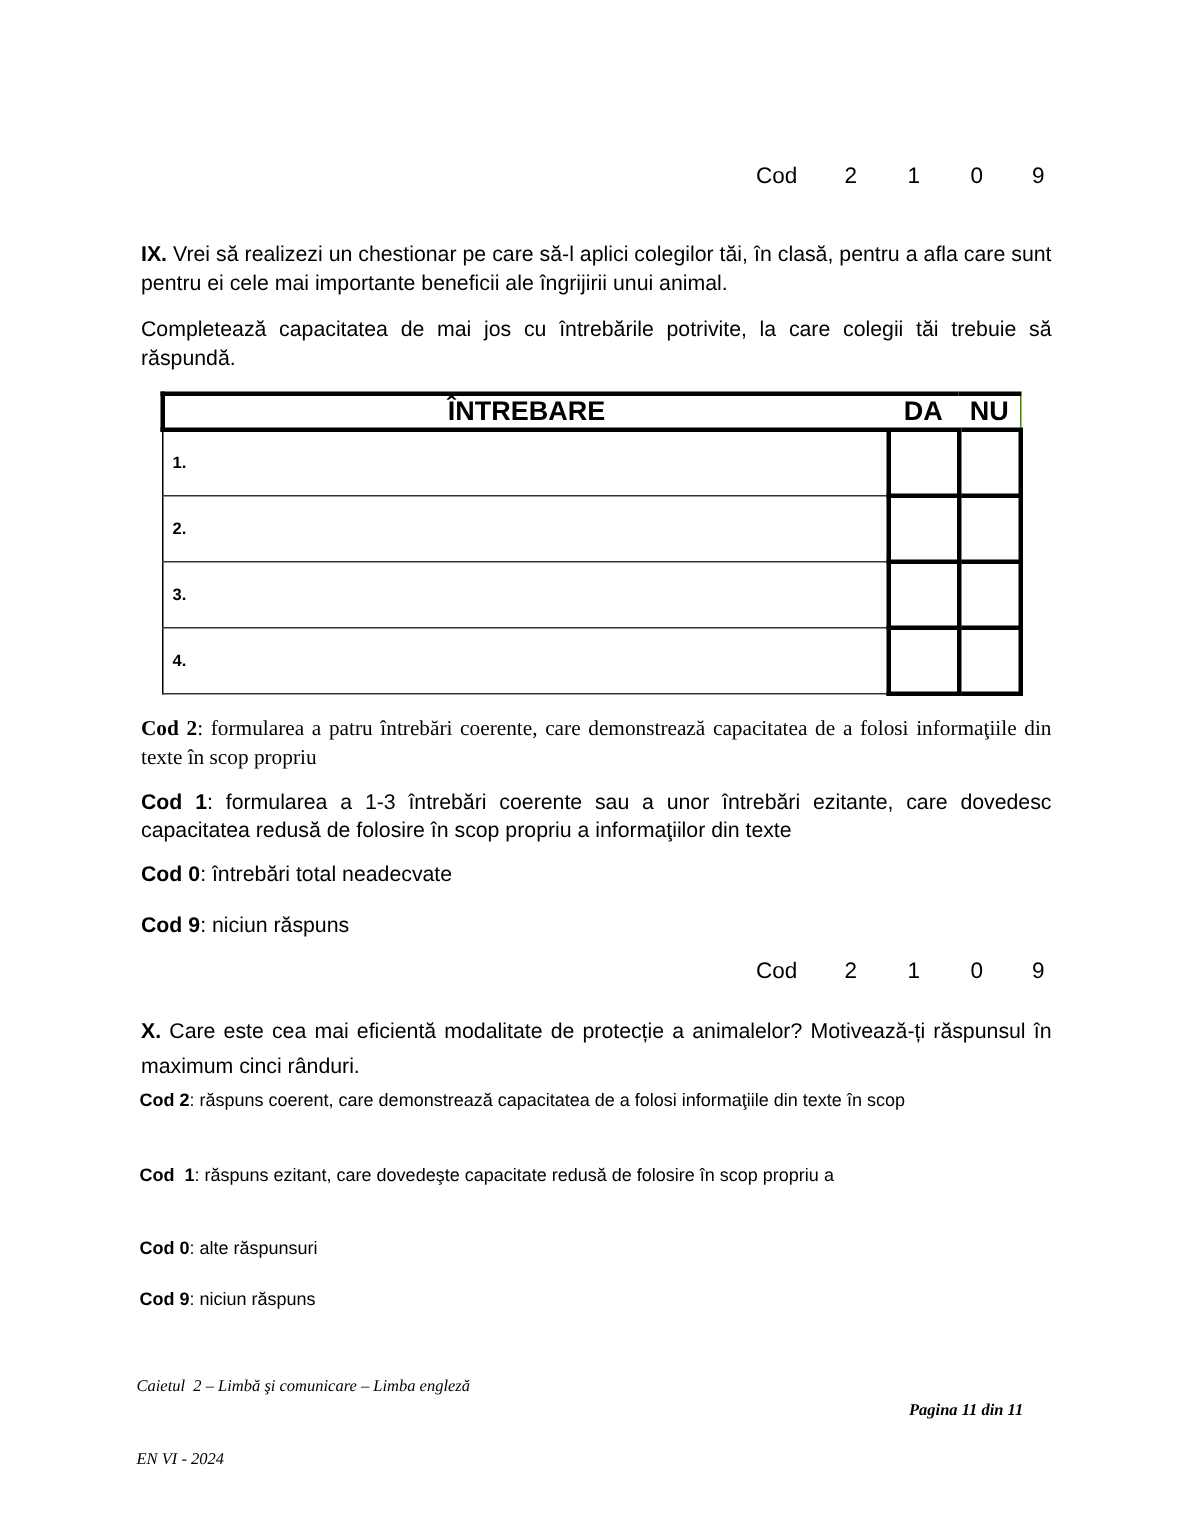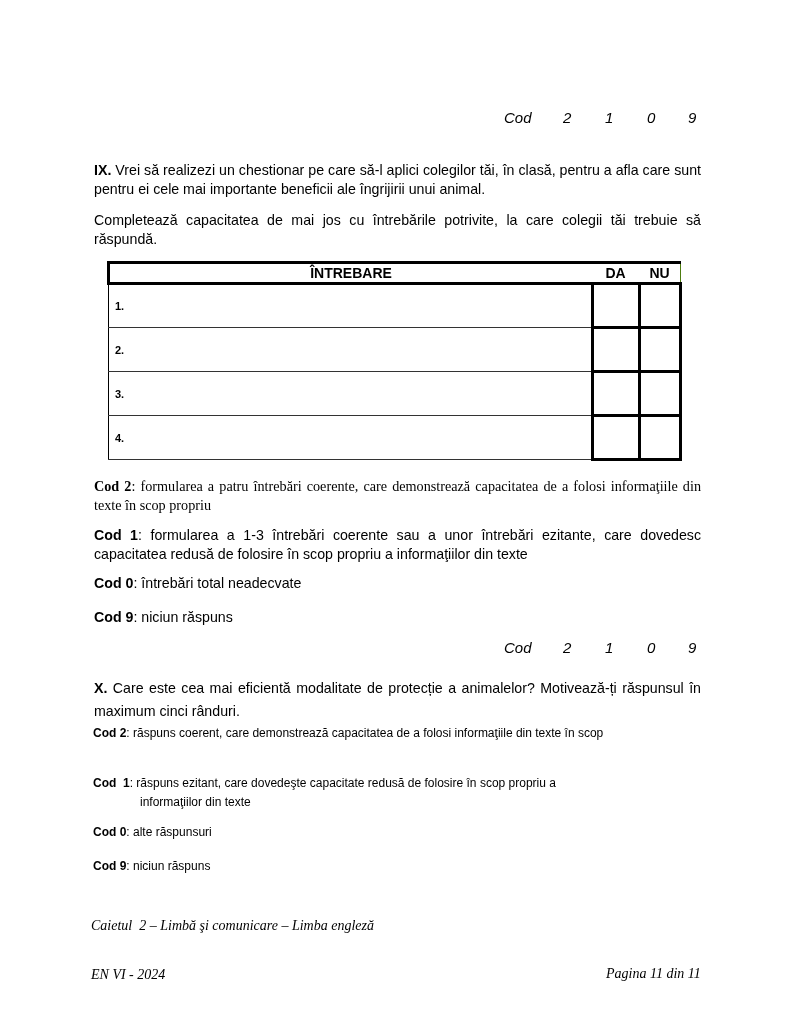--- a/index.html
+++ b/index.html
@@ -1,32 +1,32 @@
 <!DOCTYPE html>
 <html><head>
 <meta charset="utf-8">
 <style>
   html, body { margin: 0; padding: 0; background: #ffffff; }
   body { width: 792px; height: 1024px; position: relative; overflow: hidden;
          font-family: "Liberation Sans", sans-serif; color: #000; }
-  .codrow { position: absolute; left: 0; width: 792px; height: 20px; font-style: italic; font-size: 15px; text-align: right; }
+  .codrow { position: absolute; left: 0; width: 792px; height: 20px; font-size: 15px; text-align: right; }
   .codrow span { position: absolute; top: 0; }
   p.txt { position: absolute; left: 93px; width: 607px; margin: 1px; font-size: 14.2px; line-height: 19px; text-align: justify; }
   p.txt b { font-weight: bold; }
   .hang { position: absolute; left: 93px; width: 607px; font-size: 12px; line-height: 19px; text-align: justify; }
   .hang .indent { display: block; padding-left: 47px; }
   table.q { position: absolute; left: 107px; top: 261px; width: 575px; border-collapse: collapse; font-size: 13px; }
-  table.q th { border-top: 3px solid #000; border-bottom: 3px solid #000; height: 18px; font-weight: bold; font-size: 14px; padding: 0; }
+  table.q th { border-top: 3px solid #000; border-bottom: 3px solid #000; height: 18px; font-weight: bold; font-size: 18px; padding: 0; }
   table.q th.first { border-left: 3px solid #000; }
   table.q th.last { border-right: 1px solid #4d7c0f; }
   table.q td { height: 41px; padding: 0; border-bottom: 1.5px solid #333; }
   table.q td.num { border-left: 1.5px solid #000; font-weight: bold; font-size: 11px; padding-left: 6px; vertical-align: middle; }
   table.q td.box { width: 44px; border: 3px solid #000; }
   table.q td.box.nu { width: 38px; }
-  .foot { position: absolute; font-family: "Liberation Serif", serif; font-style: italic; font-size: 14px; }
+  .foot { position: absolute; font-family: "Liberation Serif", serif; font-style: italic; font-size: 11px; }
 </style>
 </head>
 <body>
 
 <div class="codrow" style="top:109px;">
   <span style="left:504px;">Cod</span>
   <span style="left:563px;">2</span>
   <span style="left:605px;">1</span>
   <span style="left:647px;">0</span>
   <span style="left:688px;">9</span>
@@ -74,19 +74,19 @@
   <span style="left:504px;">Cod</span>
   <span style="left:563px;">2</span>
   <span style="left:605px;">1</span>
   <span style="left:647px;">0</span>
   <span style="left:688px;">9</span>
 </div>
 
 <p class="txt" style="top:676px; line-height:23px;"><b>X.</b><span> Care este cea mai eficientă modalitate de protecție a animalelor? Motivează-ți răspunsul în maximum cinci rânduri.</span></p>
 
 <div class="hang" style="top:724px;"><b>Cod 2</b><span>: răspuns coerent, care demonstrează capacitatea de a folosi informaţiile din texte în scop</span></div>
-<div class="hang" style="top:774px;"><b style="white-space:pre;">Cod  1</b><span>: răspuns ezitant, care dovedeşte capacitate redusă de folosire în scop propriu a</span><span class="indent">informaţiilor din texte</span></div>
+<div class="hang" style="top:774px;"><b style="white-space:pre;">Cod  1</b><span>: răspuns ezitant, care dovedeşte capacitate redusă de folosire în scop propriu a</span></div>
 <div class="hang" style="top:823px;"><b>Cod 0</b><span>: alte răspunsuri</span></div>
 <div class="hang" style="top:857px;"><b>Cod 9</b><span>: niciun răspuns</span></div>
 
 <div class="foot" style="left:91px; top:918px; white-space:pre;">Caietul  2 – Limbă şi comunicare – Limba engleză</div>
 <div class="foot" style="left:91px; top:948px;margin-top:19px;">EN VI - 2024</div>
-<div class="foot" style="left:606px; top:966px;">Pagina 11 din 11</div>
+<div class="foot" style="left:606px; top:934px;font-weight:bold;">Pagina 11 din 11</div>
 
 </body></html>

